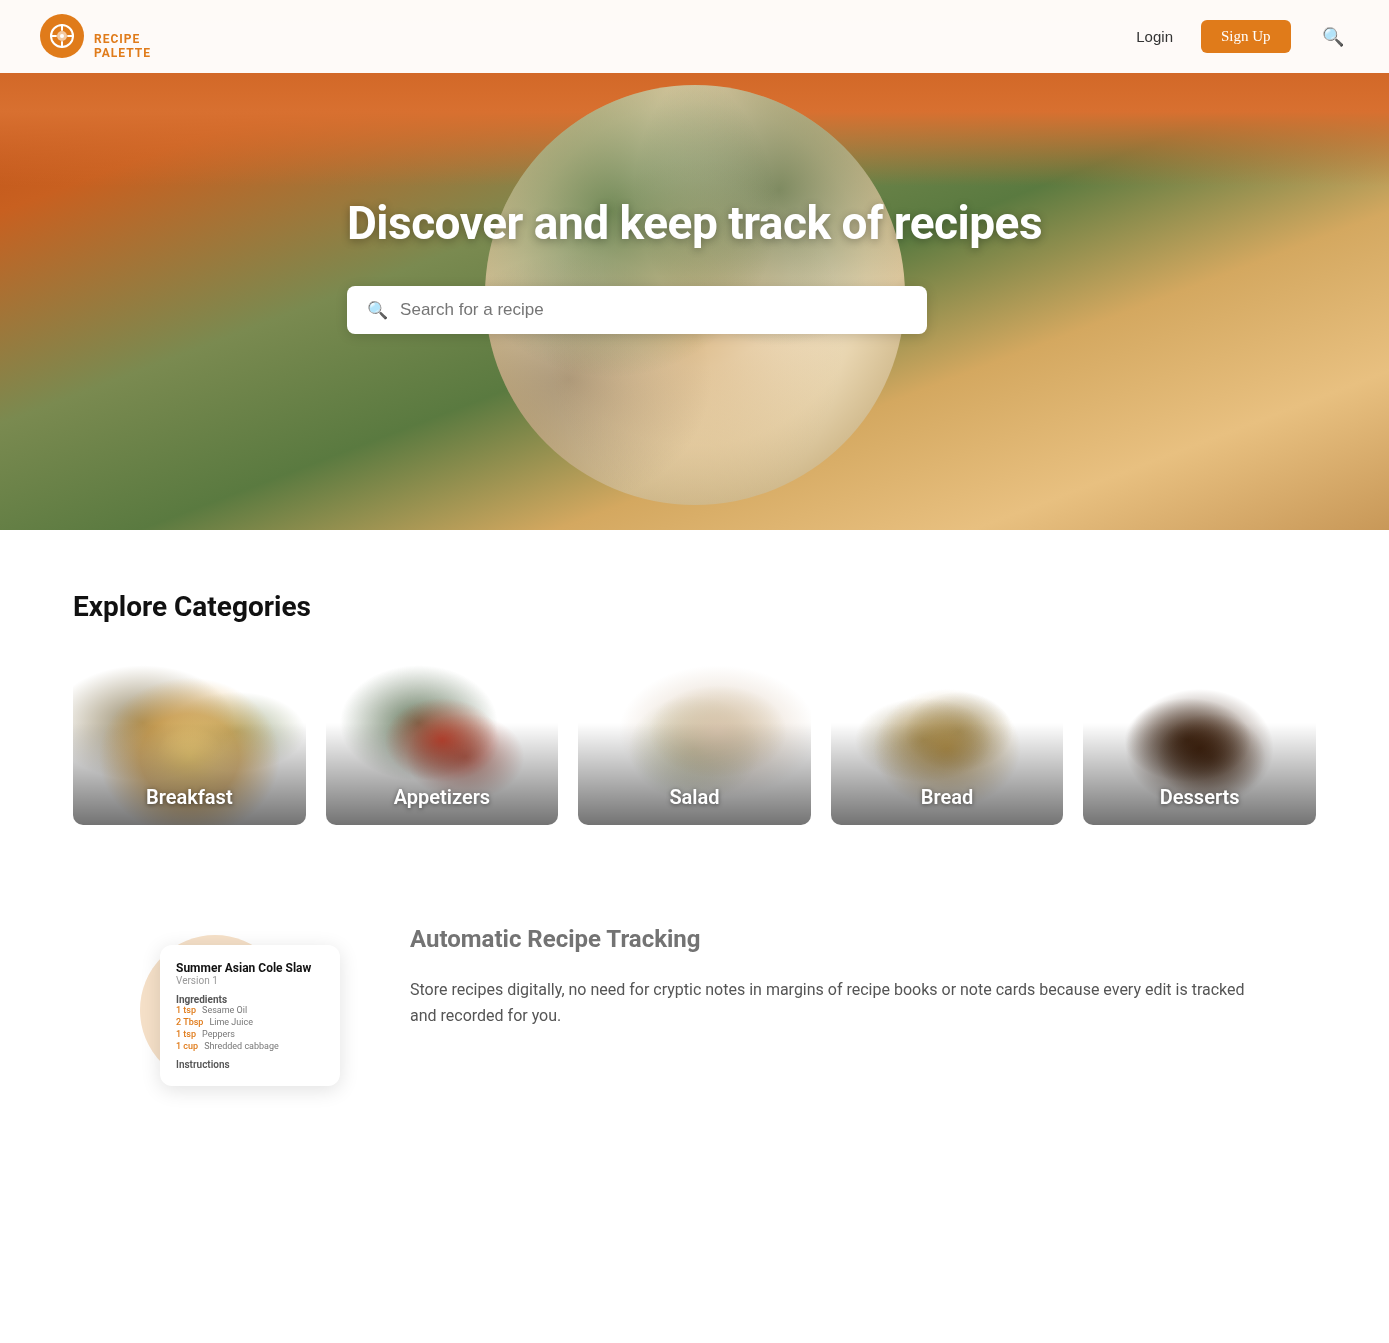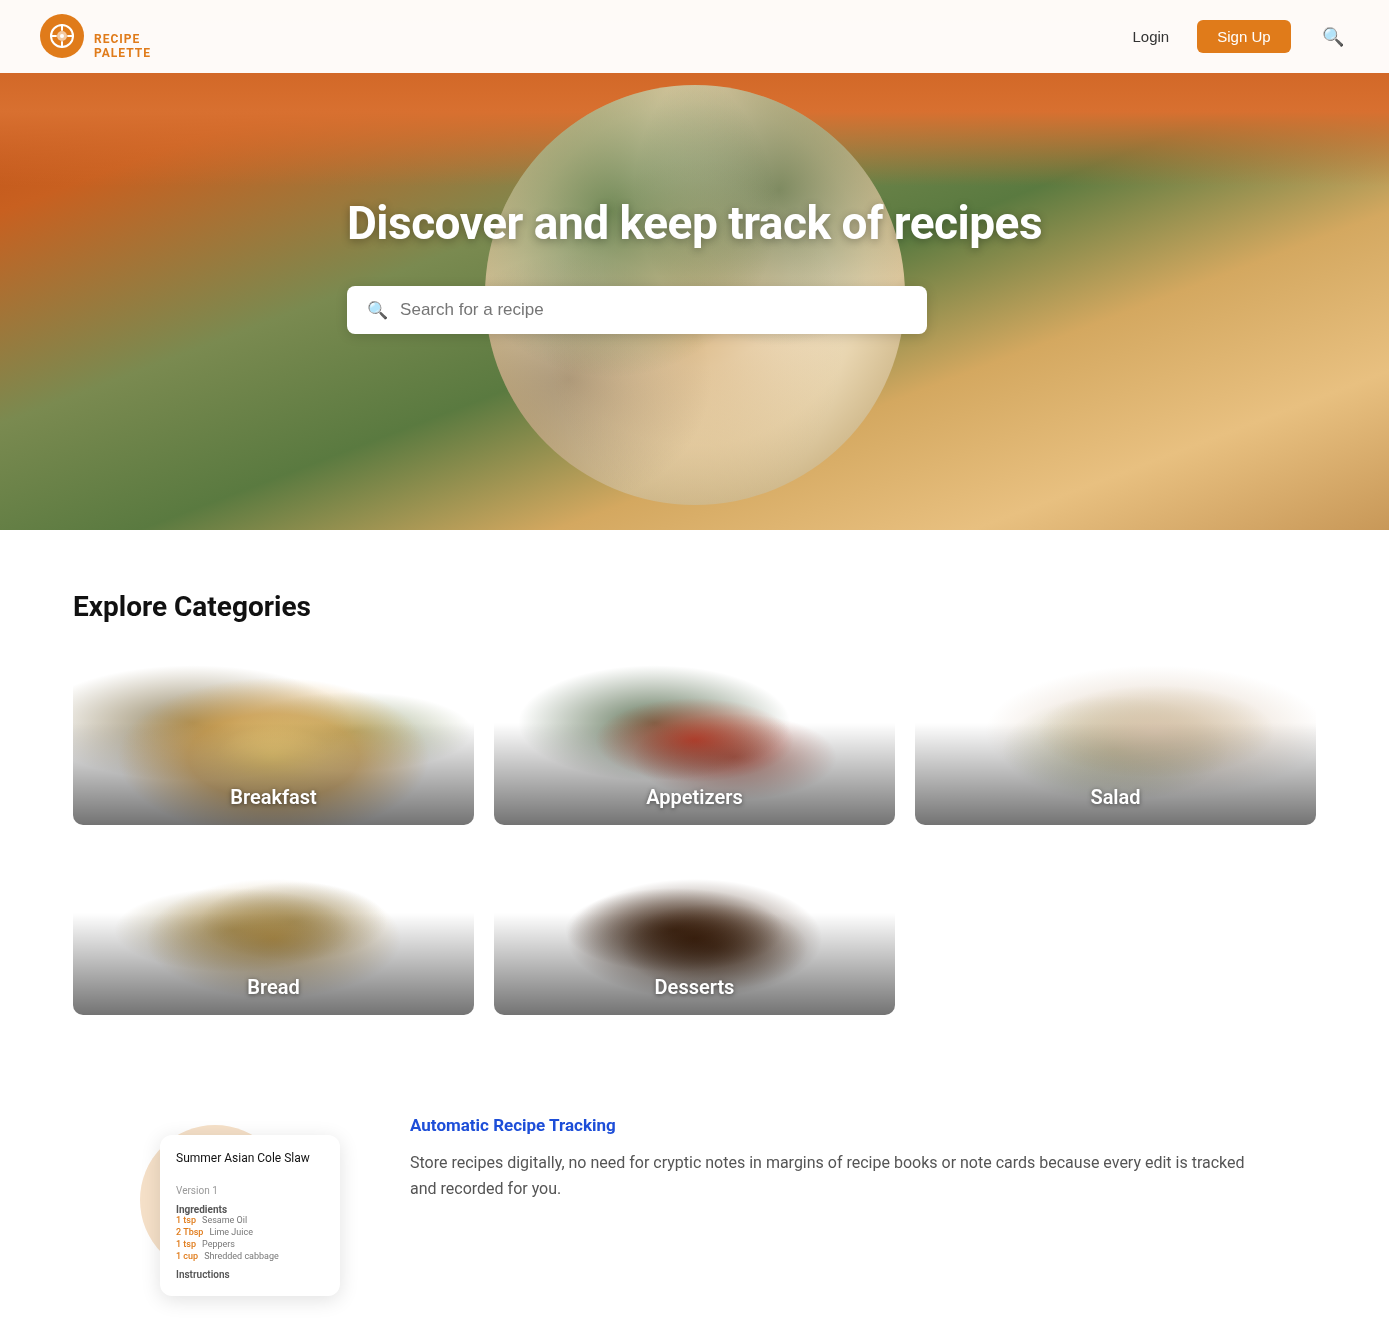--- a/index.html
+++ b/index.html
@@ -53,20 +53,21 @@
     }
     .nav-signup {
       background: #e07b1a;
       color: #fff;
       border: none;
       border-radius: 6px;
       padding: 8px 20px;
       font-size: 15px;
       font-weight: 500;
       cursor: pointer;
+      font-family: Liberation Serif, serif;
     }
     .nav-search-icon {
       cursor: pointer;
       color: #555;
       font-size: 18px;
       padding: 4px;
     }
 
     
     .hero {
@@ -161,21 +162,21 @@
       padding: 60px 73px 60px;
     }
     .section-title {
       font-size: 28px;
       font-weight: 700;
       color: #111;
       margin-bottom: 32px;
     }
     .categories-grid {
       display: grid;
-      grid-template-columns: repeat(3, 1fr);
+      grid-template-columns: repeat(5, 1fr);
       gap: 20px;
     }
     .category-card {
       position: relative;
       border-radius: 10px;
       overflow: hidden;
       height: 170px;
       cursor: pointer;
     }
     .category-bg {
@@ -275,23 +276,23 @@
       box-shadow: 0 4px 20px rgba(0,0,0,0.12);
       padding: 16px;
       font-size: 11px;
       color: #333;
       width: 180px;
       margin-left: 20px;
       margin-top: 20px;
     }
     .recipe-card-title {
       font-size: 12px;
-      font-weight: 400;
+      font-weight: 700;
       color: #111;
-      margin-bottom: 20px;
+      margin-bottom: 0;
     }
     .recipe-card-version {
       font-size: 10px;
       color: #999;
       margin-bottom: 8px;
     }
     .recipe-ingredients-label {
       font-size: 10px;
       font-weight: 700;
       color: #555;
@@ -308,24 +309,24 @@
       width: 150px; height: 150px;
       background: #f5e0c8;
       border-radius: 50%;
       top: 10px; left: 0;
       z-index: -1;
     }
     .bottom-text {
       flex: 1;
     }
     .feature-title {
-      font-size: 17px;
-      font-weight: 700;
-      color: #1d4ed8;
-      margin-bottom: 15px;
+      font-size: 24px;
+      font-weight: 700;
+      color: #737373;
+      margin-bottom: 24px;
     }
     .feature-desc {
       font-size: 16px;
       color: #555;
       line-height: 1.6;
     }
   </style>
 </head>
 <body>
 

